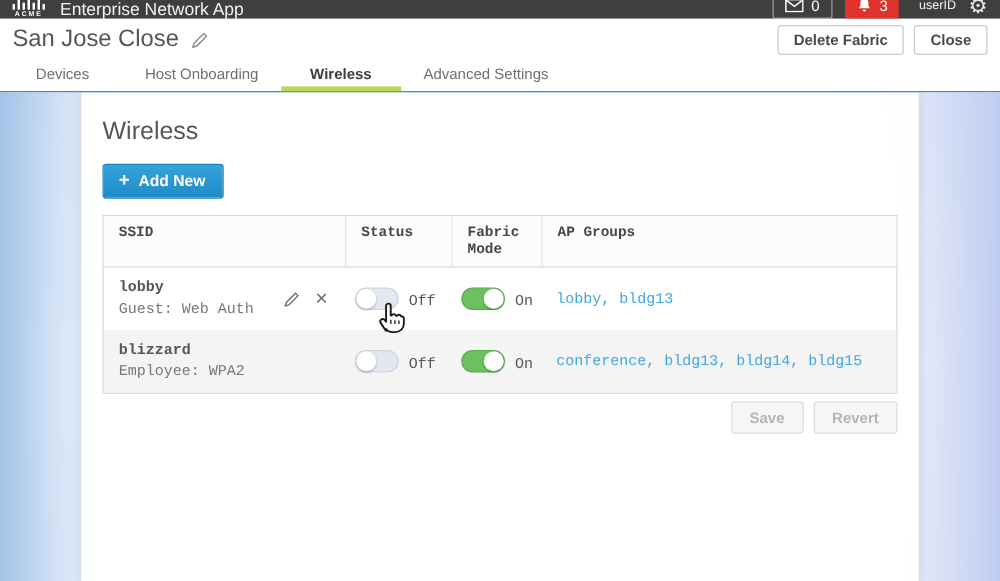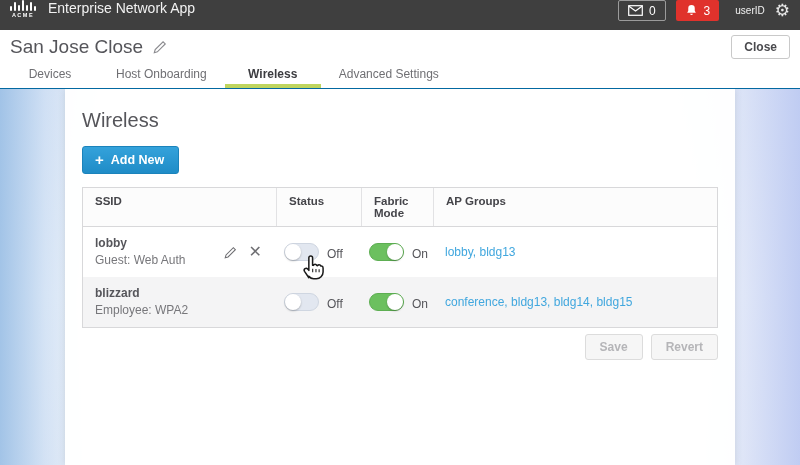--- a/index.html
+++ b/index.html
@@ -1,21 +1,21 @@
 <!DOCTYPE html>
 <html><head>
 <meta charset="utf-8">
 <style>
   * { margin:0; padding:0; box-sizing:border-box; }
   html,body { width:800px; height:465px; }
   body { font-family:"Liberation Sans", sans-serif; background:#fff; overflow:hidden; }
   .app { width:800px; height:465px; display:flex; flex-direction:column; position:relative; }
 
   
-  .topbar { height:30px; background:#3f3f3f; display:flex; align-items:flex-start; padding:0 10px; flex:0 0 auto; }
+  .topbar { height:15px; background:#3f3f3f; display:flex; align-items:flex-end; padding:0 10px; flex:0 0 auto; }
   .logo { display:flex; flex-direction:column; align-items:center; margin-right:12px; }
   .logo-bars { display:flex; align-items:flex-end; gap:2px; height:11px; }
   .logo-bars span { width:2px; background:#fff; display:block; border-radius:1px; }
   .lb1{height:5px}.lb2{height:9px}.lb3{height:6px}.lb4{height:11px}.lb5{height:6px}.lb6{height:9px}.lb7{height:5px}
   .logo-text { color:#fff; font-size:5.5px; letter-spacing:1.5px; margin-top:1px; font-weight:bold; }
   .app-title { color:#f2f2f2; font-size:14px; }
   .topbar-right { margin-left:auto; display:flex; align-items:center; gap:10px; }
   .badge { display:flex; align-items:center; gap:6px; height:21px; padding:0 9px; border-radius:2px; font-size:12px; color:#fff; cursor:pointer; }
   .mail-badge { border:1px solid #9b9b9b; }
   .alert-badge { background:#e0322c; }
@@ -46,21 +46,21 @@
   
   .panel { position:absolute; left:65px; right:65px; top:0; bottom:0; background:rgba(255,255,255,.96);
     box-shadow:0 0 7px rgba(80,90,110,.18); padding:16px 17px 0 17px; }
   .panel-heading { font-size:20px; font-weight:400; color:#55555a; margin:4px 0 14px 0; }
   .add-new { display:inline-flex; align-items:center; gap:7px; background:linear-gradient(#34a2db,#1f8cc7);
     border:1px solid #1b83bb; border-radius:3px; color:#fff; font-size:12.5px; font-weight:bold;
     padding:5px 14px 6px 12px; cursor:pointer; margin-bottom:13px; font-family:"Liberation Sans",sans-serif; }
   .add-new .plus { font-size:15px; font-weight:bold; line-height:1; }
 
   
-  .table { border:1px solid #d8d8da; background:#fff; }
+  .table { border:1px solid #d8d8da; background:#fff;font-family:Liberation Mono, monospace; }
   .t-head { display:grid; grid-template-columns:193px 85px 72px 1fr; background:#fcfcfc; border-bottom:1px solid #d8d8da; }
   .t-head .cell { font-size:11.5px; font-weight:bold; color:#45454a; padding:7px 0 7px 12px; }
   .t-head .cell + .cell { border-left:1px solid #e2e2e4; }
   .t-row { display:grid; grid-template-columns:193px 85px 72px 1fr; align-items:center; min-height:50px; }
   .t-row.alt { background:#f4f4f5; }
   .ssid-cell { display:flex; align-items:center; padding-left:12px; }
   .ssid-name { font-size:12px; font-weight:bold; color:#55555a; line-height:1.4; }
   .ssid-sub { font-size:12px; color:#77777b; line-height:1.4; }
   .row-actions { margin-left:auto; margin-right:14px; display:flex; align-items:center; gap:12px; }
   .row-actions svg { cursor:pointer; }
@@ -120,20 +120,21 @@
       <span class="gear">⚙</span>
     </div>
   </header>
 
   <div class="title-row">
     <h1 class="page-title">San Jose Close</h1>
     <svg class="edit-pencil" width="14" height="14" viewBox="0 0 16 16">
       <path d="M1.5 14.5 L2.5 11 L11.5 2 L14 4.5 L5 13.5 Z" fill="none" stroke="#8a8a8e" stroke-width="1.3"></path>
     </svg>
     <div class="title-actions">
+      <button class="btn">Delete Fabric</button>
       <button class="btn">Close</button>
     </div>
   </div>
 
   <nav class="tabs">
     <div class="tab">Devices</div>
     <div class="tab">Host Onboarding</div>
     <div class="tab active">Wireless</div>
     <div class="tab">Advanced Settings</div>
   </nav>

